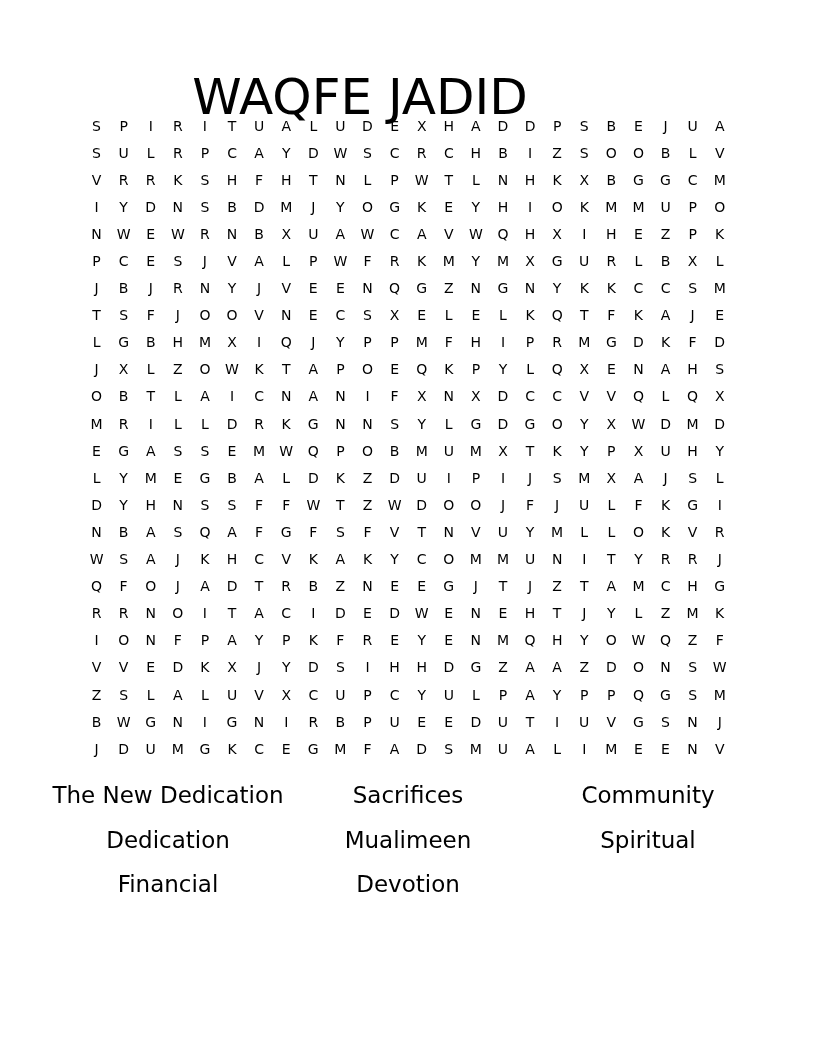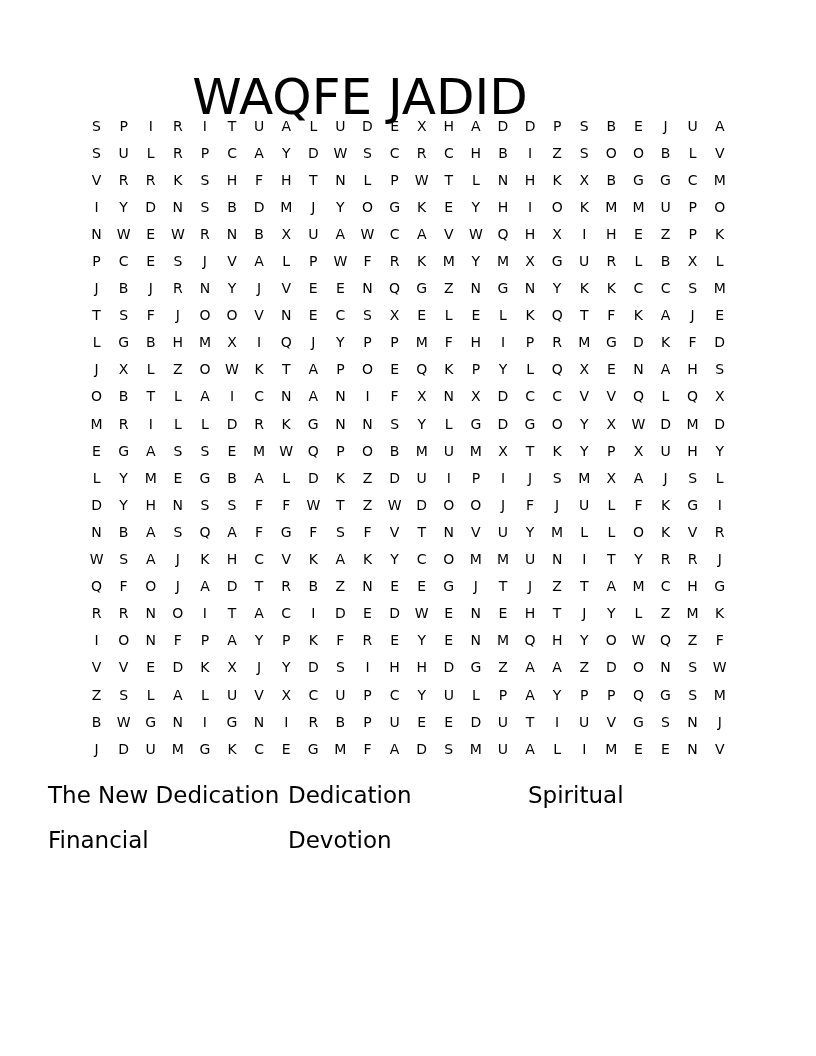--- a/index.html
+++ b/index.html
@@ -1,21 +1,21 @@
 <!DOCTYPE html>
 <html><head>
 <meta charset="utf-8">
 <style>
   html, body { margin: 0; padding: 0; background: #ffffff; }
   body { width: 816px; height: 1056px; position: relative; overflow: hidden; color: #000; font-family: "DejaVu Sans", sans-serif; }
   .title { position: absolute; top: 32px; left: 0; width: 720px; text-align: center; font-size: 50px; line-height: 62px; letter-spacing: 0px; font-weight: normal; }
   .grid { position: absolute; left: 83px; top: 112px; display: grid; grid-template-columns: repeat(24, 27.1px); grid-auto-rows: 27.1px; }
   .cell { display: flex; align-items: center; justify-content: center; font-size: 14px; letter-spacing: 0; }
   .words { position: absolute; left: 48px; top: 778px; display: grid; grid-template-columns: 240px 240px 240px; grid-auto-rows: 44.5px; }
-  .word { font-size: 23px; line-height: 34px; white-space: nowrap; }
+  .word { font-size: 23px; line-height: 34px; white-space: nowrap; text-align: center; }
 </style>
 </head>
 <body>
 
 <h1 class="title">WAQFE JADID</h1>
 
 <div class="grid" id="letter-grid">
     <span class="cell">S</span>
     <span class="cell">P</span>
     <span class="cell">I</span>
@@ -589,17 +589,20 @@
     <span class="cell">I</span>
     <span class="cell">M</span>
     <span class="cell">E</span>
     <span class="cell">E</span>
     <span class="cell">N</span>
     <span class="cell">V</span>
   </div>
 
 <div class="words" id="word-list">
     <div class="word">The New Dedication</div>
+    <div class="word">Sacrifices</div>
+    <div class="word">Community</div>
     <div class="word">Dedication</div>
+    <div class="word">Mualimeen</div>
     <div class="word">Spiritual</div>
     <div class="word">Financial</div>
     <div class="word">Devotion</div>
   </div>
 
 </body></html>

